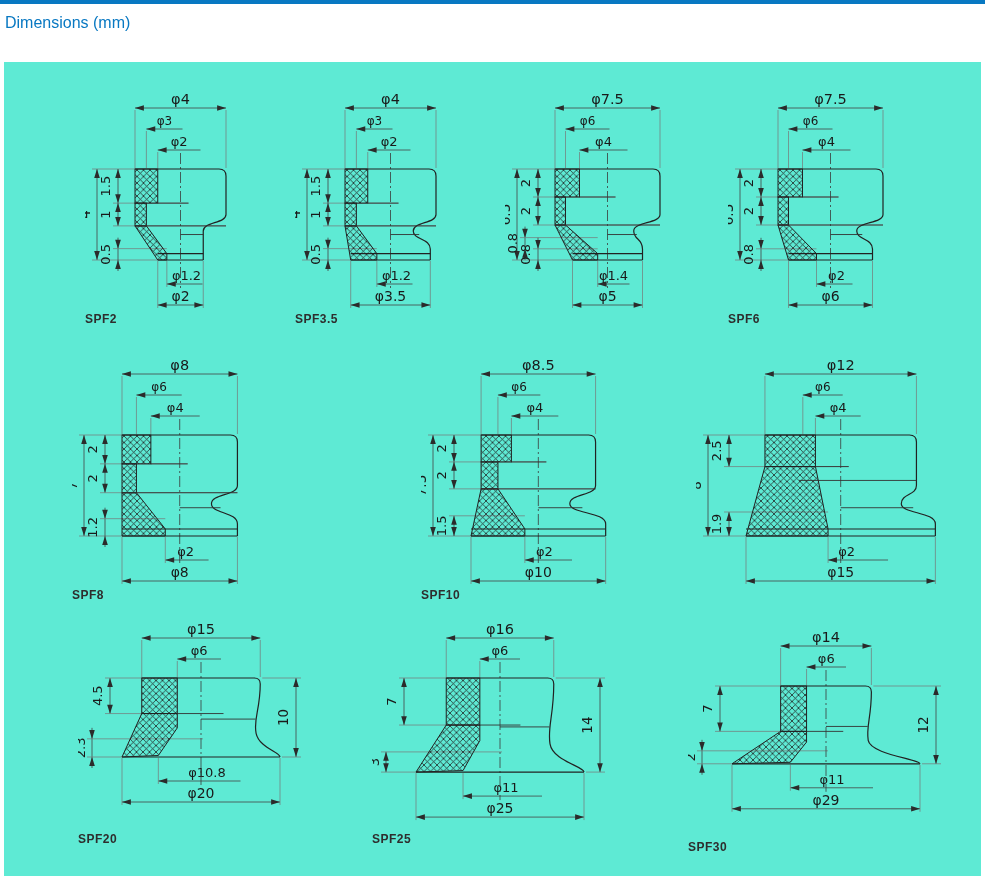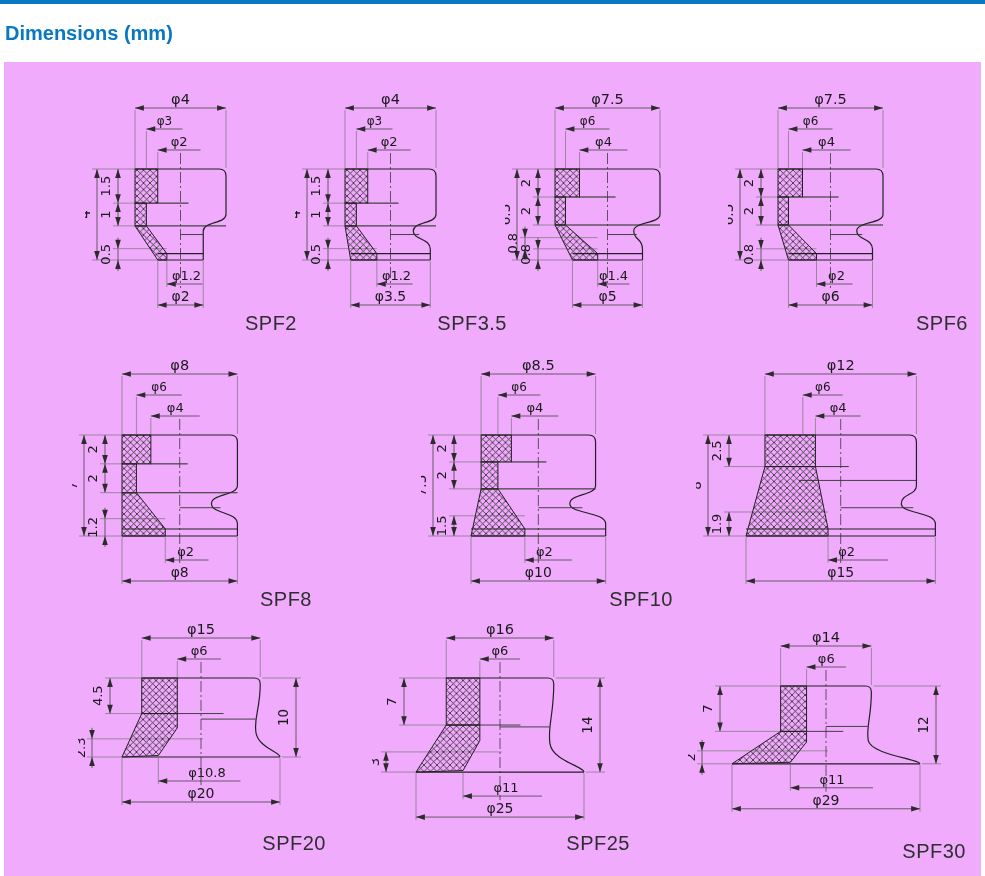--- a/index.html
+++ b/index.html
@@ -1,42 +1,42 @@
 <!DOCTYPE html>
 <html><head>
 <meta charset="utf-8">
 <style>
   html,body{margin:0;padding:0;background:#ffffff;}
   body{width:985px;height:876px;position:relative;overflow:hidden;
        font-family:"Liberation Sans","DejaVu Sans",sans-serif;}
   .topbar{position:absolute;left:0;top:0;width:985px;height:4px;}
-  .title{position:absolute;left:5px;top:14px;font-size:20px;font-weight:bold;margin-top:8px;}
+  .title{position:absolute;left:5px;top:14px;font-size:16px;font-weight:normal;}
   .panel{position:absolute;left:4px;top:62px;width:977px;height:814px;}
   .part{position:absolute;}
   .plabel{position:absolute;left:0;bottom:0;width:100%;height:22px;
-          text-align:right;font-size:20px;color:#2e2e2e;letter-spacing:0.5px;}
+          text-align:left;font-size:12px;color:#2e2e2e;letter-spacing:0.5px;font-weight:bold;}
   svg text{font-family:"DejaVu Sans","Liberation Sans",sans-serif;}
 </style>
 </head>
 <body>
 
 <svg width="0" height="0" style="position:absolute" aria-hidden="true">
   <defs>
     <marker id="arw" viewBox="0 0 10 7" refX="9.3" refY="3.5" markerWidth="10" markerHeight="7" markerUnits="userSpaceOnUse" orient="auto-start-reverse">
       <path d="M0.4,0.7 L9.4,3.5 L0.4,6.3 z" fill="#2b2b2b"></path>
     </marker>
     <pattern id="xh" width="6.5" height="6.5" patternUnits="userSpaceOnUse">
       <path d="M0 0 L6.5 6.5 M6.5 0 L0 6.5" stroke="#1c1c1c" stroke-width="0.75"></path>
     </pattern>
   </defs>
 </svg>
 
 <div class="topbar" style="background: rgb(8, 120, 194);"></div>
 <div class="title" style="color: rgb(8, 120, 194);">Dimensions (mm)</div>
-<div class="panel" id="panel" style="background: #f0abfc;">
+<div class="panel" id="panel" style="background: #5eead4;">
     <div class="part" style="left: 81px; top: 30px; width: 212px; height: 242px;"><svg width="212" height="220">
         <line x1="50" y1="16" x2="141" y2="16" stroke="#454545" stroke-width="0.8" marker-start="url(#arw)" marker-end="url(#arw)"></line>
         <line x1="50" y1="18" x2="50" y2="76" stroke="#777" stroke-width="0.7"></line>
         <line x1="141" y1="18" x2="141" y2="76" stroke="#777" stroke-width="0.7"></line>
         <text x="95.5" y="12" fill="#1a1a1a" font-size="14.5" text-anchor="middle">φ4</text>
         <line x1="61.375" y1="37" x2="97.5" y2="37" stroke="#454545" stroke-width="0.8" marker-start="url(#arw)"></line>
         <line x1="61.375" y1="39" x2="61.375" y2="76" stroke="#777" stroke-width="0.7"></line>
         <text x="79.4375" y="33" fill="#1a1a1a" font-size="12" text-anchor="middle">φ3</text>
         <line x1="72.75" y1="58" x2="115.5" y2="58" stroke="#454545" stroke-width="0.8" marker-start="url(#arw)"></line>
         <line x1="72.75" y1="60" x2="72.75" y2="76" stroke="#777" stroke-width="0.7"></line>

